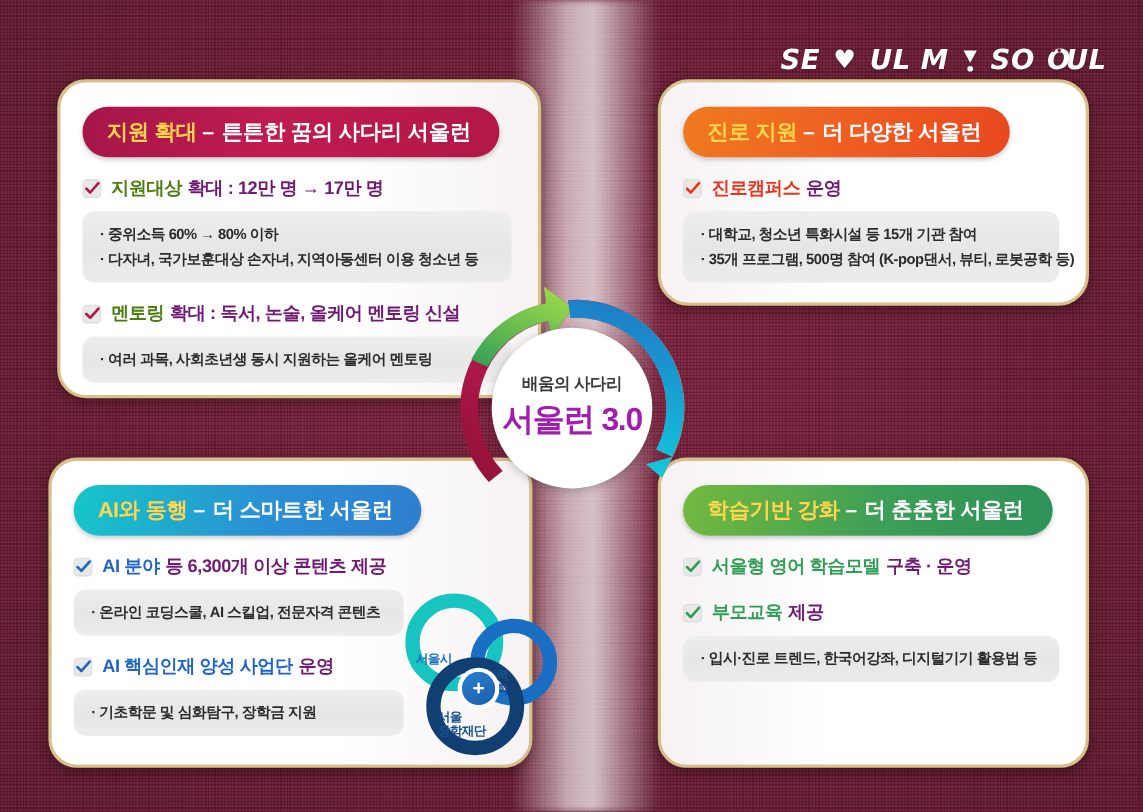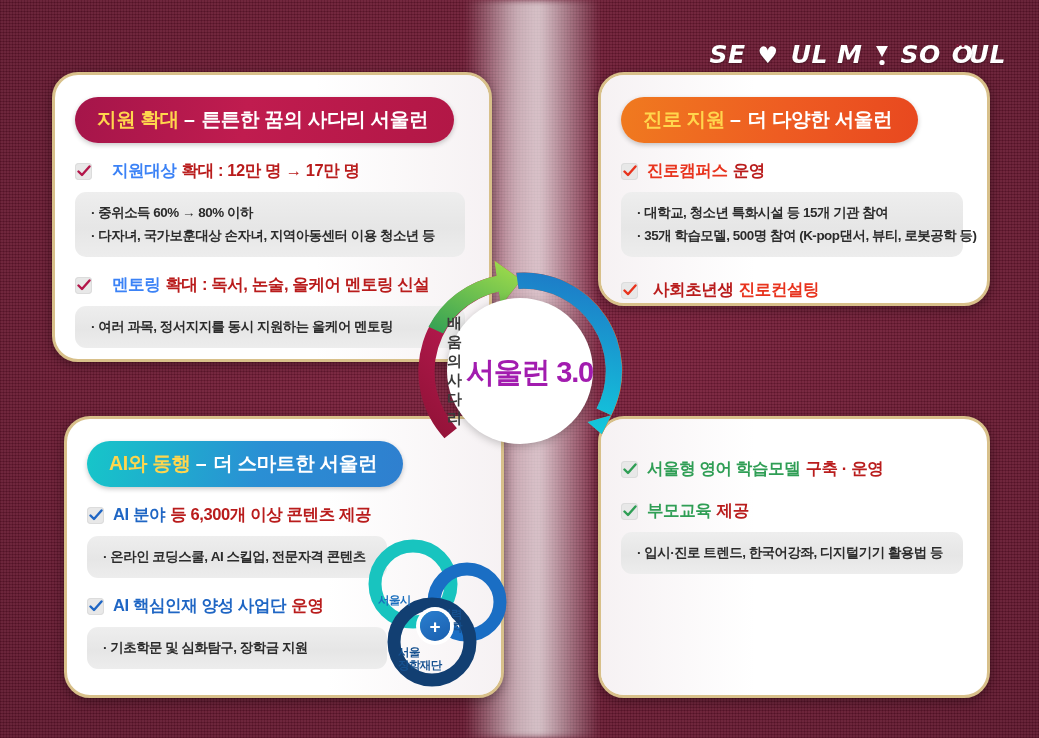--- a/index.html
+++ b/index.html
@@ -41,22 +41,22 @@
   
   .card{
     position:absolute;
     background:#ffffff;
     border:3px solid #d8c08a;
     border-radius:26px;
     box-shadow:0 3px 12px rgba(0,0,0,.35);
     overflow:hidden;
   }
   #card-tl{ left:52px;  top:72px;  width:440px; height:290px; }
-  #card-tr{ left:598px; top:72px;  width:392px; height:234px; }
-  #card-bl{ left:64px;  top:416px; width:440px; height:282px; }
+  #card-tr{ left:598px; top:72px;  width:392px; height:206px;border-radius:28px; }
+  #card-bl{ left:44px;  top:416px; width:440px; height:282px; }
   #card-br{ left:598px; top:416px; width:392px; height:282px; }
 
   
   .card .sheen{ position:absolute; inset:0; pointer-events:none;}
   #card-tl .sheen, #card-bl .sheen{
     background:linear-gradient(90deg, rgba(255,255,255,0) 60%, rgba(245,240,242,.9) 100%);
   }
   #card-tr .sheen, #card-br .sheen{
     background:linear-gradient(270deg, rgba(255,255,255,0) 60%, rgba(245,240,242,.9) 100%);
   }
@@ -85,45 +85,45 @@
   
   .check-row{ display:flex; align-items:center; gap:9px; margin-top:17px; }
   .cbox{
     width:17px; height:17px; flex:0 0 17px;
     background:#e8e8e8; border-radius:4px;
     position:relative; box-shadow:inset 0 0 0 1px #dcdcdc;
   }
   .cbox svg{ position:absolute; left:1.5px; top:2px; }
   .check-text{ font-size:16.5px; font-weight:900; color:#1a1a1a; letter-spacing:-.4px; white-space:nowrap;}
   .check-text .k{ margin-right:1px; }
-  .c-crimson{ color:#3b82f6;margin-left:11px; }
+  .c-crimson{ color:#4d7c0f; }
   .c-red{ color:#e8331d; }
   .c-blue{ color:#1f66c4;margin-top:12px; }
   .c-green{ color:#2f9e55; }
-  .c-black{ color:#b91c1c; }
+  .c-black{ color:#701a75; }
 
   
   .detail-box{
     margin-top:10px;
     background:linear-gradient(180deg,#eeeeee 0%,#e6e6e6 55%,#ededed 100%);
     border-radius:11px;
     padding:9px 16px 10px 16px;
   }
   .detail-line{
     font-size:13.4px; font-weight:700; color:#2b2b2b;
     letter-spacing:-.45px; line-height:1.72; white-space:nowrap;
   }
 
   
   #cycle{ position:absolute; left:404px; top:255px; width:232px; height:232px; z-index:20; }
   #cycle-core{
     position:absolute; left:43px; top:43px; width:146px; height:146px;
     background:#ffffff; border-radius:50%;
     box-shadow:0 2px 9px rgba(0,0,0,.22);
-    display:flex; flex-direction:row; align-items:center; justify-content:center;
+    display:flex; flex-direction:column; align-items:center; justify-content:center;
   }
   #cycle-sub{ font-size:15px; font-weight:800; color:#3b3b3b; letter-spacing:-.5px; }
   #cycle-title{ font-size:29px; font-weight:900; color:#a21caf; letter-spacing:-1.2px; margin-top:3px; white-space:nowrap;}
 
   
   #venn{ position:absolute; left:358px; top:532px; width:160px; height:160px; z-index:22; }
   .v-label{
     position:absolute; text-align:left; font-weight:900;
     letter-spacing:-.6px; line-height:1.12;
   }
@@ -189,21 +189,21 @@
 
     <div class="check-row">
       <span class="cbox">
         <svg width="14" height="13" viewBox="0 0 14 13">
             <path d="M1.5 6.5 L5 10 L12.5 1.5" stroke="#b3164a" stroke-width="2.4" fill="none" stroke-linecap="round" stroke-linejoin="round"></path>
           </svg>
       </span>
       <span class="check-text"><span class="k c-crimson">멘토링</span> <span class="c-black">확대 : 독서, 논술, 올케어 멘토링 신설</span></span>
     </div>
     <div class="detail-box">
-      <div class="detail-line">· 여러 과목, 정서지지를 동시 지원하는 올케어 멘토링</div>
+      <div class="detail-line">· 여러 과목, 사회초년생 동시 지원하는 올케어 멘토링</div>
     </div>
   </div>
 </div>
 
 <div class="card" id="card-tr">
   <div class="sheen"></div>
   <div class="card-inner">
     <div class="pill" id="pill-tr">
       <span class="hl">진로 지원</span><span class="dash">–</span> <span>더 다양한 서울런</span>
     </div>
@@ -211,21 +211,21 @@
     <div class="check-row">
       <span class="cbox">
         <svg width="14" height="13" viewBox="0 0 14 13">
             <path d="M1.5 6.5 L5 10 L12.5 1.5" stroke="#e8331d" stroke-width="2.4" fill="none" stroke-linecap="round" stroke-linejoin="round"></path>
           </svg>
       </span>
       <span class="check-text"><span class="k c-red">진로캠퍼스</span> <span class="c-black">운영</span></span>
     </div>
     <div class="detail-box">
       <div class="detail-line">· 대학교, 청소년 특화시설 등 15개 기관 참여</div>
-      <div class="detail-line sm">· 35개 학습모델, 500명 참여 (K-pop댄서, 뷰티, 로봇공학 등)</div>
+      <div class="detail-line sm">· 35개 프로그램, 500명 참여 (K-pop댄서, 뷰티, 로봇공학 등)</div>
     </div>
 
     <div class="check-row" style="margin-top:22px">
       <span class="cbox">
         <svg width="14" height="13" viewBox="0 0 14 13">
             <path d="M1.5 6.5 L5 10 L12.5 1.5" stroke="#e8331d" stroke-width="2.4" fill="none" stroke-linecap="round" stroke-linejoin="round"></path>
           </svg>
       </span>
       <span class="check-text" style="margin-left:6px"><span class="k c-black">사회초년생</span> <span class="c-red">진로컨설팅</span></span>
     </div>
@@ -261,20 +261,23 @@
     </div>
     <div class="detail-box" style="width:300px">
       <div class="detail-line">· 기초학문 및 심화탐구, 장학금 지원</div>
     </div>
   </div>
 </div>
 
 <div class="card" id="card-br">
   <div class="sheen"></div>
   <div class="card-inner">
+    <div class="pill" id="pill-br">
+      <span class="hl">학습기반 강화</span><span class="dash">–</span> <span>더 춘춘한 서울런</span>
+    </div>
 
     <div class="check-row">
       <span class="cbox">
         <svg width="14" height="13" viewBox="0 0 14 13">
             <path d="M1.5 6.5 L5 10 L12.5 1.5" stroke="#2f9e55" stroke-width="2.4" fill="none" stroke-linecap="round" stroke-linejoin="round"></path>
           </svg>
       </span>
       <span class="check-text"><span class="k c-green">서울형 영어 학습모델</span> <span class="c-black">구축 · 운영</span></span>
     </div>
 

